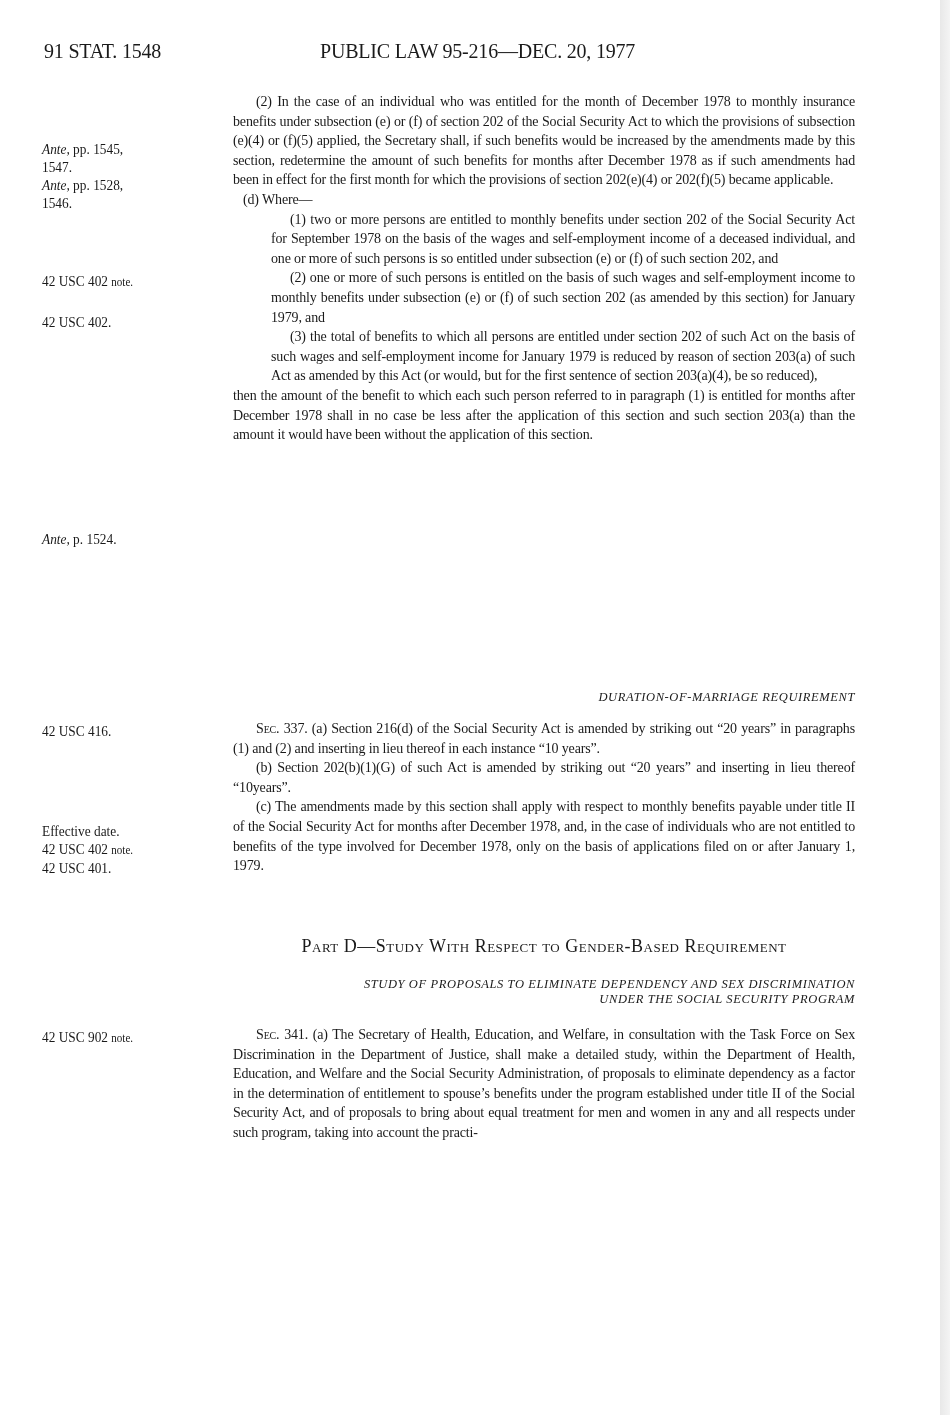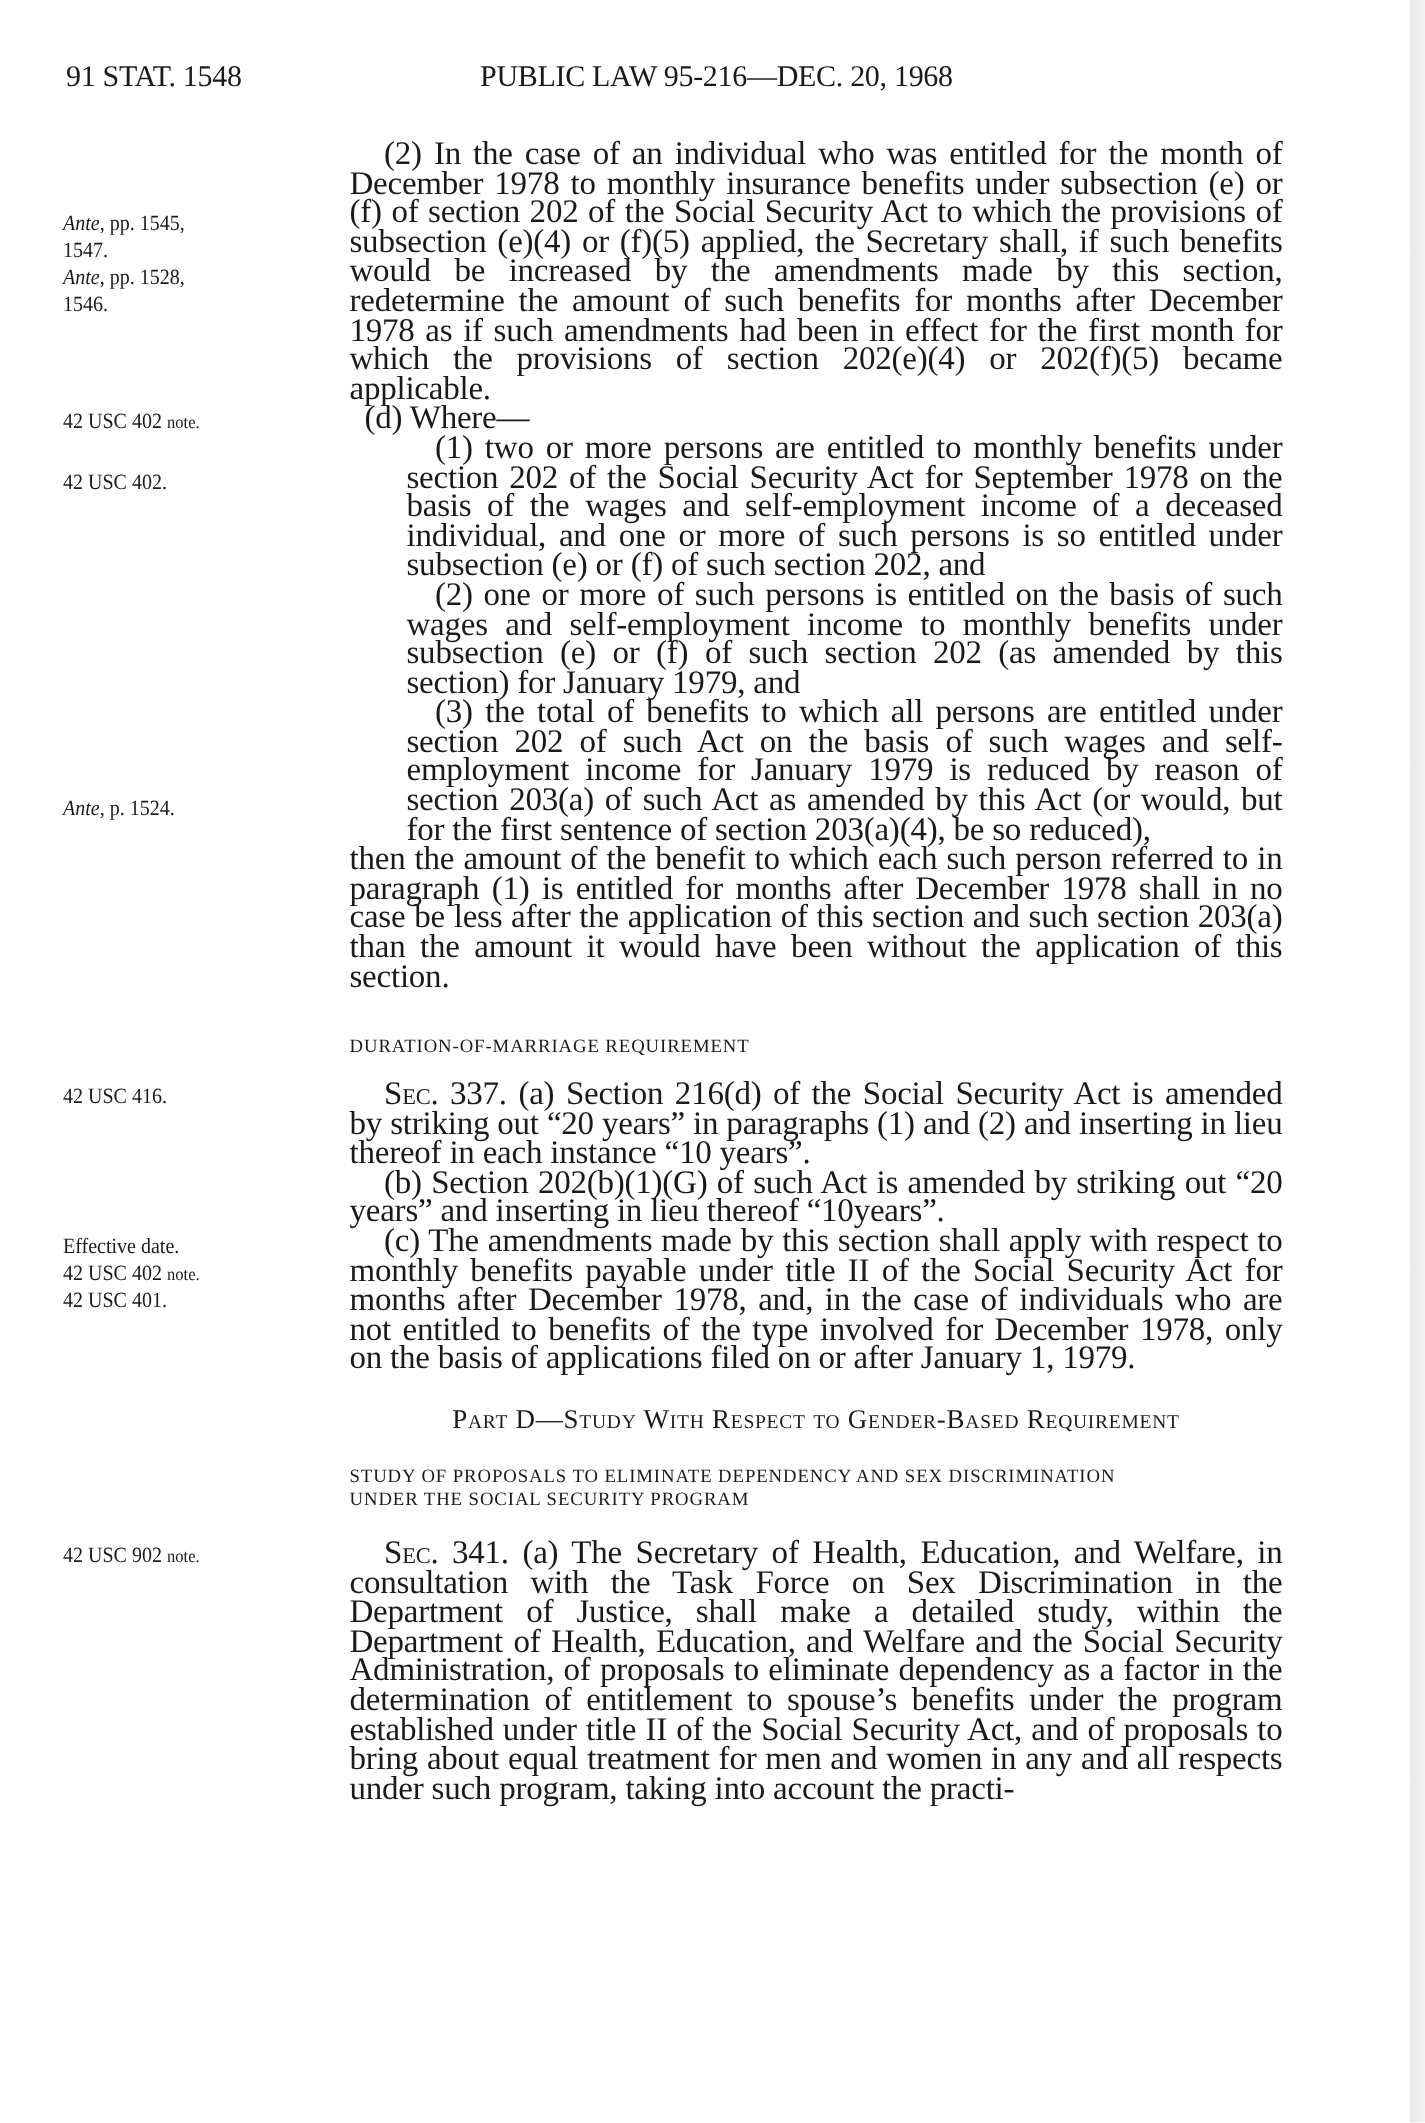--- a/index.html
+++ b/index.html
@@ -21,45 +21,45 @@
 
   .margin-note {
     position: absolute; left: 42px; font-size: 14.5px; line-height: 18px;
     transform: scaleX(0.92); transform-origin: left top;
   }
   .margin-note .it { font-style: italic; }
   .margin-note .sm { font-size: 12px; }
 
   .text {
     position: absolute; left: 233px; width: 622px;
-    font-size: 22px; line-height: 19.6px; text-align: justify;
+    font-size: 14px; line-height: 19.6px; text-align: justify;
     letter-spacing: -0.15px;
   }
   .text p { margin: 0; }
   .indent1 { text-indent: 23px; }
   .sub { padding-left: 38px; }
   .sc { font-variant: small-caps; }
 
   .heading-sc {
-    position: absolute; left: 233px; width: 622px; text-align: left;
-    font-size: 12.5px; letter-spacing: 0.6px; text-transform: uppercase;
+    position: absolute; left: 233px; width: 622px; text-align: right;
+    font-size: 12.5px; letter-spacing: 0.6px; text-transform: uppercase; font-style: italic;
   }
   .part-heading {
     position: absolute; left: 233px; width: 622px; text-align: center;
     font-size: 18px; font-variant: small-caps; letter-spacing: 0.5px;
   }
 </style>
 </head>
 <body>
 
 <div class="right-edge"></div>
 
 <div class="header">
   <span class="stat">91 STAT. 1548</span>
-  <span class="title">PUBLIC LAW 95-216—DEC. 20, 1968</span>
+  <span class="title">PUBLIC LAW 95-216—DEC. 20, 1977</span>
 </div>
 
 <div class="margin-note" style="top:140px;">
   <span class="it">Ante,</span><span> pp. 1545,</span><br>
   <span>1547.</span><br>
   <span class="it">Ante,</span><span> pp. 1528,</span><br>
   <span>1546.</span>
 </div>
 
 <div class="margin-note" style="top:272px;">

